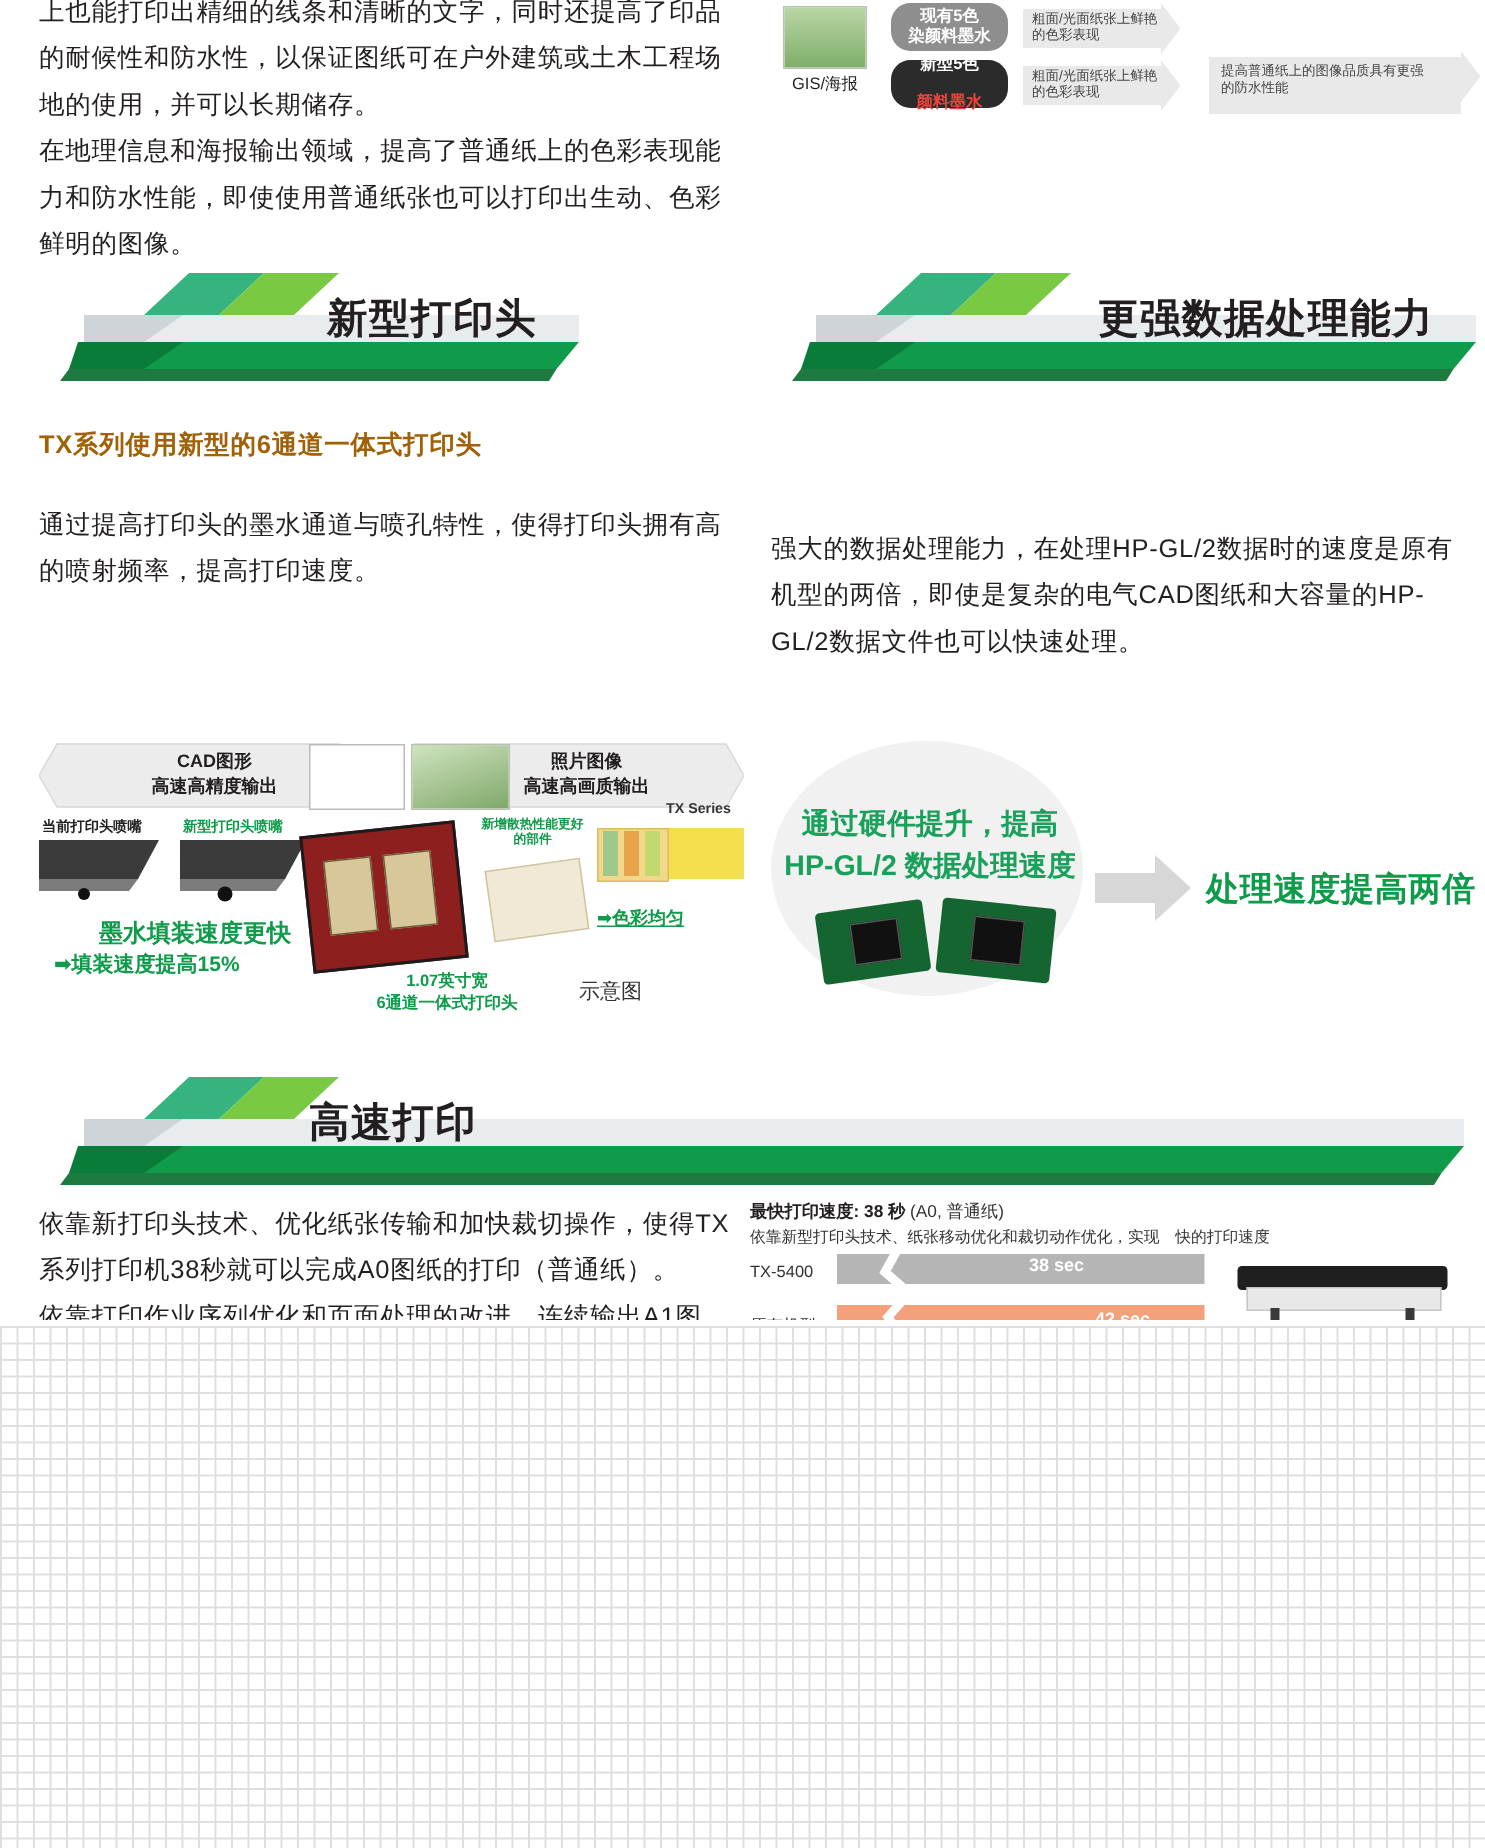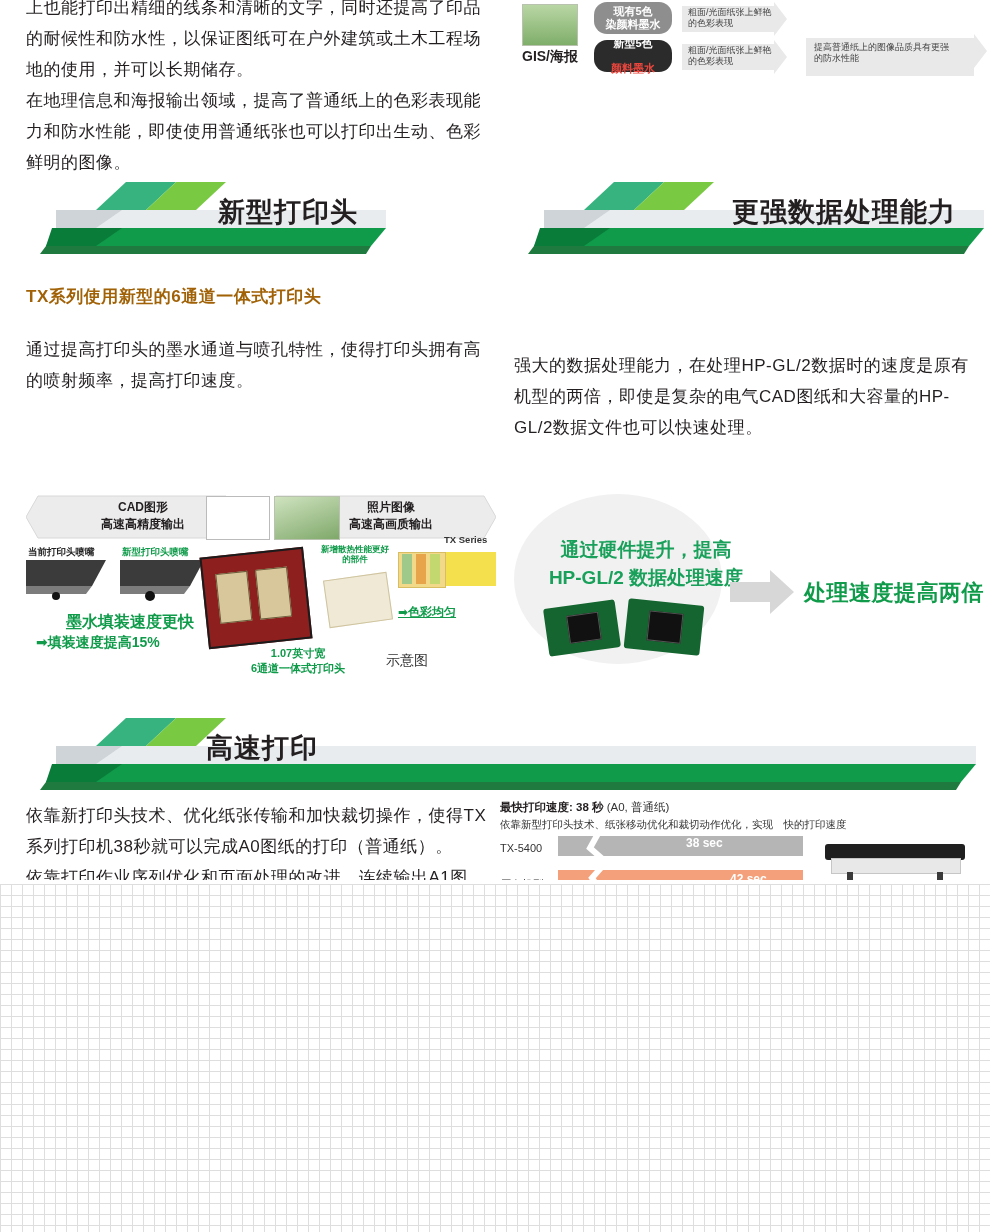--- a/index.html
+++ b/index.html
@@ -44,21 +44,21 @@
     letter-spacing:1px;
   }
 
   
   .fig{position:absolute;}
 
   .tiny{font-size:9px;line-height:11px;color:#444;}
   .tiny-b{font-size:9.5px;line-height:11px;color:#222;font-weight:bold;}
 
   .lbl-green{color:#0f9b4a;font-weight:bold;font-size:12px;}
-  .lbl-dark{color:#231f20;font-weight:bold;font-size:14px;}
+  .lbl-dark{color:#231f20;font-weight:normal;font-size:11px;}
 
   .photo{background:#cfd8c8;display:block;border:1px solid #b9c2ae;}
 
   .badge{
     display:flex;flex-direction:column;align-items:center;justify-content:center;
     border-radius:13px;color:#fff;font-size:11px;font-weight:bold;line-height:13px;
     text-align:center;
   }
   .badge.gray{background:#8e8e8e;}
   .badge.dark{background:#2b2b2b;}
@@ -90,21 +90,21 @@
   .chart-bar-gray{background:#b5b5b5;}
   .chart-bar-orange{background:#f4a07a;}
   .chart-label{font-size:11px;color:#333;}
   .chart-val{font-size:12px;color:#fff;font-weight:bold;}
 
   .circle-soft{
     border-radius:50%;
     background:#f1f1f1;
   }
   .green-txt-big{
-    color:#19a05a;font-size:19px;font-weight:bold;line-height:28px;text-align:center;margin-left:26px;
+    color:#19a05a;font-size:19px;font-weight:bold;line-height:28px;text-align:center;
   }
   .green-headline{
     color:#0f9b4a;font-size:21px;font-weight:bold;letter-spacing:.5px;
   }
   .chip{
     background:#14652f;border-radius:3px;
   }
 </style>
 </head>
 <body>

